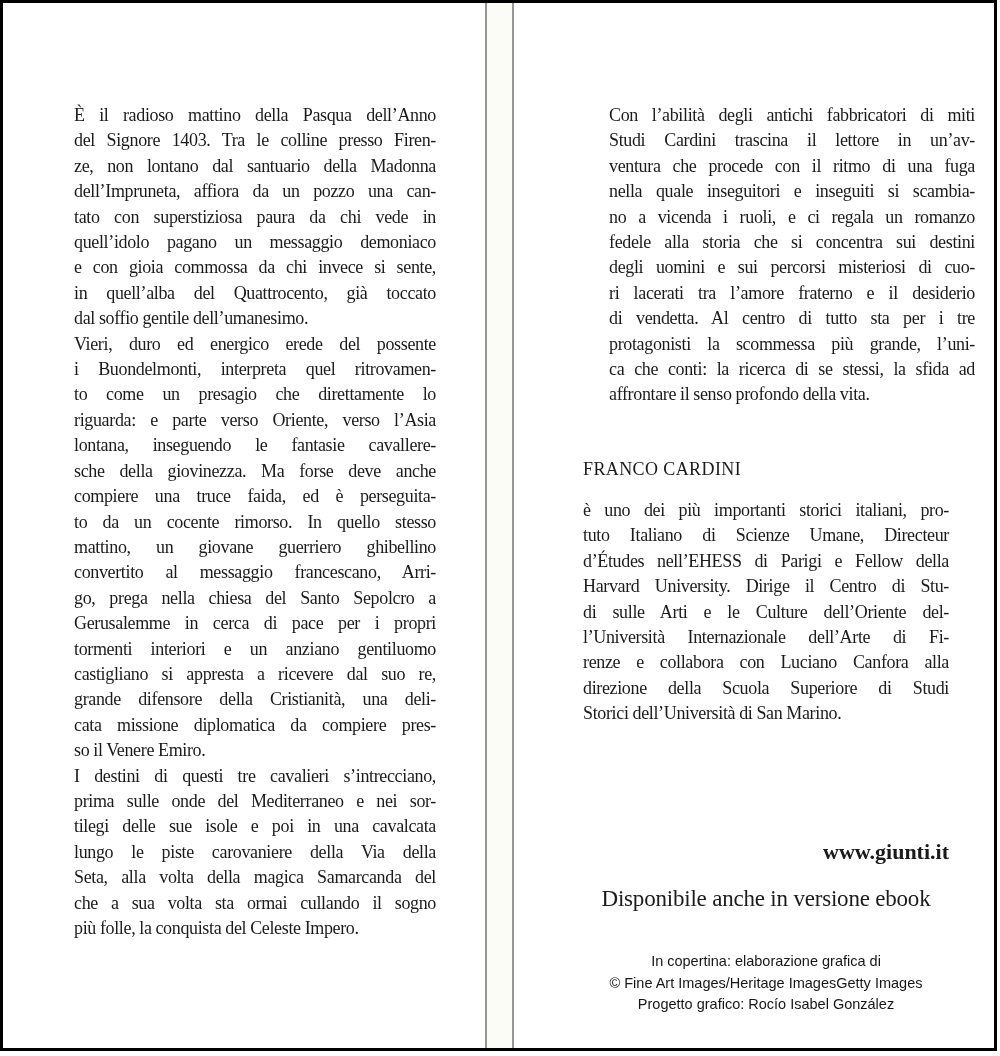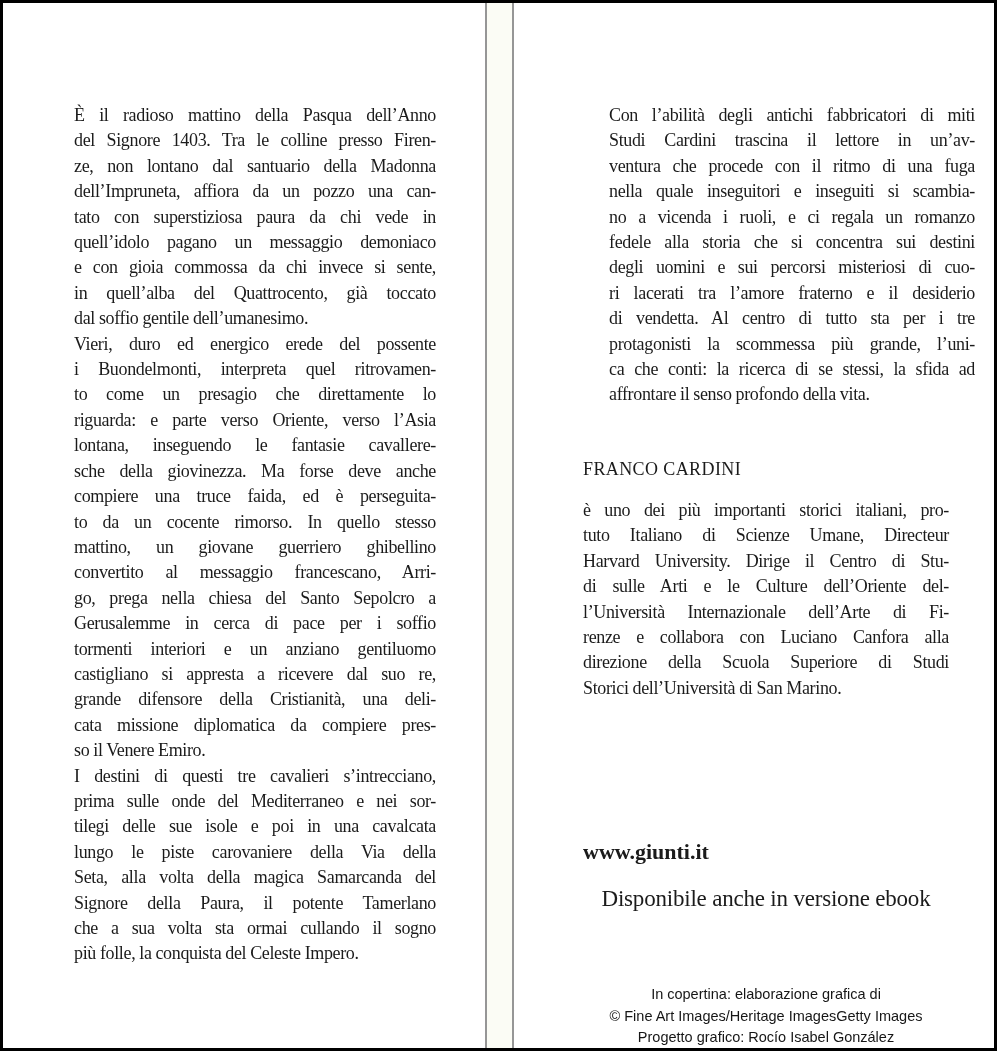--- a/index.html
+++ b/index.html
@@ -37,33 +37,32 @@
   .intro     { left: 583px; top: 103px; width: 366px; margin-left: 26px; }
   .bio       { left: 583px; top: 498px; width: 366px; }
   .tline { text-align: justify; text-align-last: justify; white-space: normal; }
   .tline.pend { text-align-last: left; }
   .author-heading {
     position: absolute; left: 583px; top: 459px; width: 366px;
     font-size: 18px; letter-spacing: 0.4px;
   }
   .website {
     position: absolute; left: 583px; top: 839px; width: 366px;
-    text-align: left; font-weight: bold; font-size: 22px;
+    text-align: right; font-weight: bold; font-size: 22px;
   }
   .ebook-note {
     position: absolute; left: 583px; top: 886px; width: 366px;
     text-align: center; font-size: 23px; letter-spacing: -0.2px;
   }
   .credits {
     position: absolute; left: 563px; top: 951px; width: 406px;
     text-align: center;
     font-family: "Liberation Sans", sans-serif;
     font-size: 14.5px; line-height: 21.5px;
     color: #161616;
-    margin-top: 33px;
   }
 </style>
 </head>
 <body>
 
 <div class="frame"></div>
 
 <div class="gutter"></div>
 
 <div class="textblock left-col">
@@ -83,34 +82,33 @@
       <div class="tline">i Buondelmonti, interpreta quel ritrovamen-</div>
       <div class="tline">to come un presagio che direttamente lo</div>
       <div class="tline">riguarda: e parte verso Oriente, verso l’Asia</div>
       <div class="tline">lontana, inseguendo le fantasie cavallere-</div>
       <div class="tline">sche della giovinezza. Ma forse deve anche</div>
       <div class="tline">compiere una truce faida, ed è perseguita-</div>
       <div class="tline">to da un cocente rimorso. In quello stesso</div>
       <div class="tline">mattino, un giovane guerriero ghibellino</div>
       <div class="tline">convertito al messaggio francescano, Arri-</div>
       <div class="tline">go, prega nella chiesa del Santo Sepolcro a</div>
-      <div class="tline">Gerusalemme in cerca di pace per i soffio</div>
+      <div class="tline">Gerusalemme in cerca di pace per i propri</div>
       <div class="tline">tormenti interiori e un anziano gentiluomo</div>
       <div class="tline">castigliano si appresta a ricevere dal suo re,</div>
       <div class="tline">grande difensore della Cristianità, una deli-</div>
       <div class="tline">cata missione diplomatica da compiere pres-</div>
       <div class="tline pend">so il Venere Emiro.</div>
     </div>
   <div>
       <div class="tline">I destini di questi tre cavalieri s’intrecciano,</div>
       <div class="tline">prima sulle onde del Mediterraneo e nei sor-</div>
       <div class="tline">tilegi delle sue isole e poi in una cavalcata</div>
       <div class="tline">lungo le piste carovaniere della Via della</div>
       <div class="tline">Seta, alla volta della magica Samarcanda del</div>
-      <div class="tline">Signore della Paura, il potente Tamerlano</div>
       <div class="tline">che a sua volta sta ormai cullando il sogno</div>
       <div class="tline pend">più folle, la conquista del Celeste Impero.</div>
     </div>
 </div>
 
 <div class="textblock intro">
     <div class="tline">Con l’abilità degli antichi fabbricatori di miti</div>
     <div class="tline">Studi Cardini trascina il lettore in un’av-</div>
     <div class="tline">ventura che procede con il ritmo di una fuga</div>
     <div class="tline">nella quale inseguitori e inseguiti si scambia-</div>
@@ -122,20 +120,21 @@
     <div class="tline">protagonisti la scommessa più grande, l’uni-</div>
     <div class="tline">ca che conti: la ricerca di se stessi, la sfida ad</div>
     <div class="tline pend">affrontare il senso profondo della vita.</div>
   </div>
 
 <div class="author-heading">FRANCO CARDINI</div>
 
 <div class="textblock bio">
     <div class="tline">è uno dei più importanti storici italiani, pro-</div>
     <div class="tline">tuto Italiano di Scienze Umane, Directeur</div>
+    <div class="tline">d’Études nell’EHESS di Parigi e Fellow della</div>
     <div class="tline">Harvard University. Dirige il Centro di Stu-</div>
     <div class="tline">di sulle Arti e le Culture dell’Oriente del-</div>
     <div class="tline">l’Università Internazionale dell’Arte di Fi-</div>
     <div class="tline">renze e collabora con Luciano Canfora alla</div>
     <div class="tline">direzione della Scuola Superiore di Studi</div>
     <div class="tline pend">Storici dell’Università di San Marino.</div>
   </div>
 
 <div class="website">www.giunti.it</div>
 

